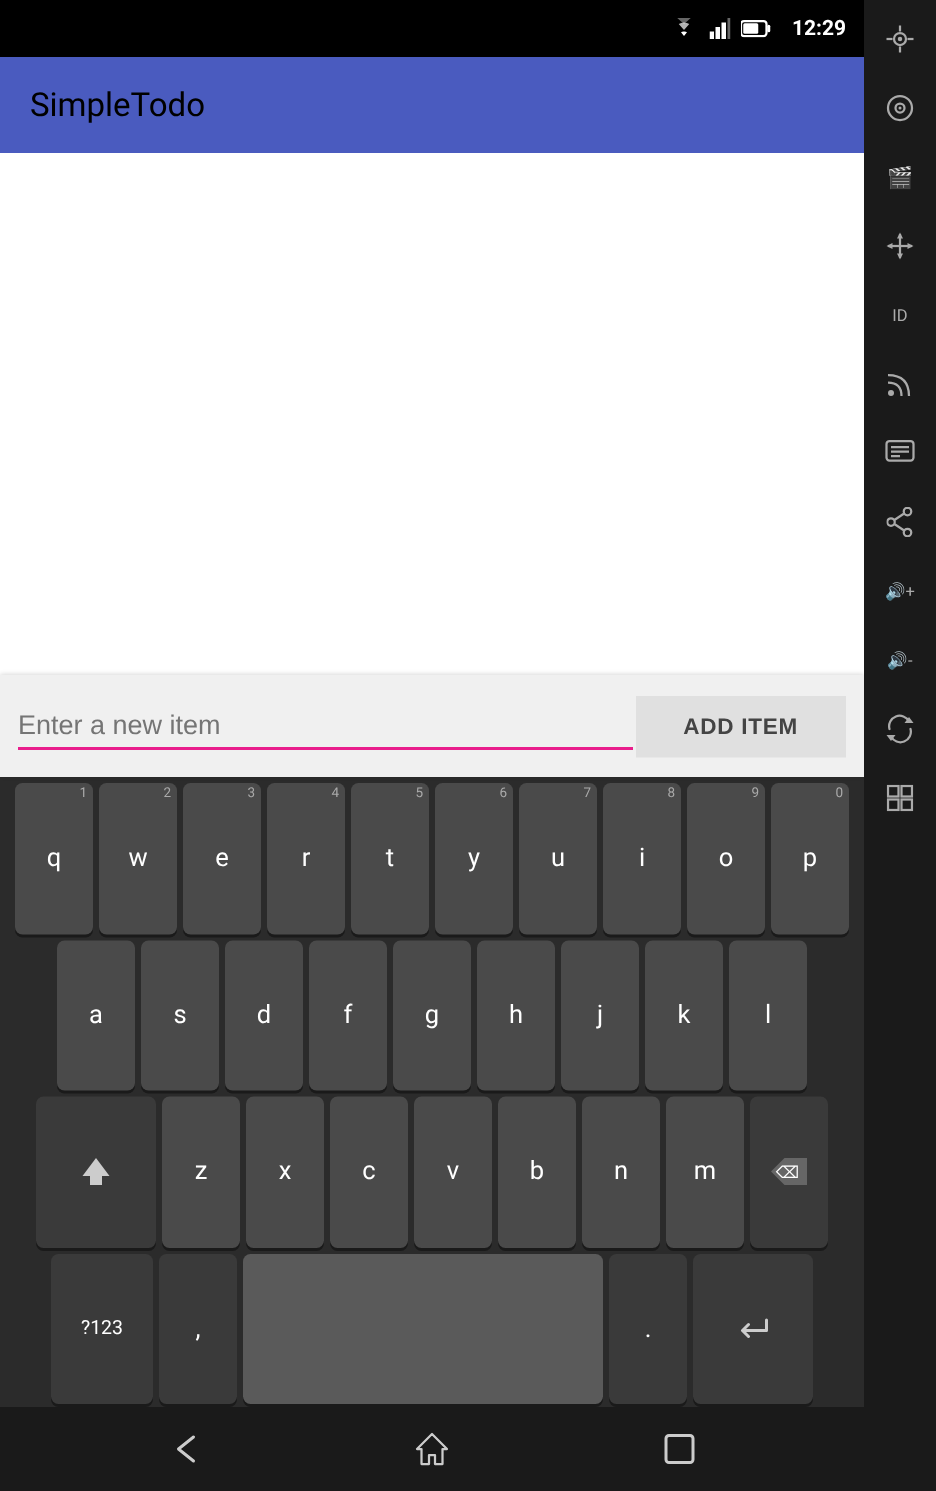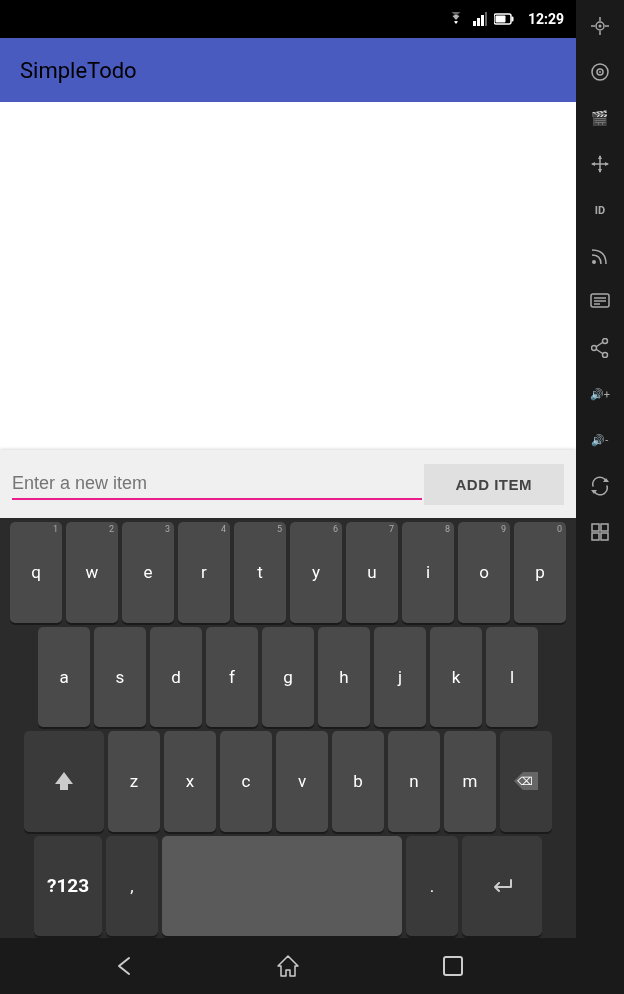--- a/index.html
+++ b/index.html
@@ -306,21 +306,21 @@
       <div class="key">m</div>
       <div class="key key-del key-dark">
         <svg width="24" height="18" viewBox="0 0 24 18">
           <path d="M9,0 L24,0 L24,18 L9,18 L0,9 Z" fill="#666"></path>
           <text x="11" y="13" font-size="11" fill="#fff" text-anchor="middle">⌫</text>
         </svg>
       </div>
     </div>
 
     <div class="key-row">
-      <div class="key key-sym key-dark" style="font-size:19px;font-weight:bold;">?123</div>
+      <div class="key key-sym key-dark" style="font-size:13px;">?123</div>
       <div class="key key-dark" style="max-width:52px;">,</div>
       <div class="key key-space" style="max-width:240px; background:#5a5a5a;"></div>
       <div class="key key-dark" style="max-width:52px;">.</div>
       <div class="key key-enter key-dark">
         <svg width="26" height="18" viewBox="0 0 26 18">
           <path d="M22 3 L22 10 L6 10 M6 10 L10 6 M6 10 L10 14" stroke="#ccc" stroke-width="2" fill="none" stroke-linecap="round" stroke-linejoin="round"></path>
         </svg>
       </div>
     </div>
   </div>
@@ -366,21 +366,21 @@
   <div class="sys-icon">
     <svg width="20" height="20" viewBox="0 0 20 20">
       <line x1="10" y1="2" x2="10" y2="18" stroke="#aaa" stroke-width="1.5"></line>
       <line x1="2" y1="10" x2="18" y2="10" stroke="#aaa" stroke-width="1.5"></line>
       <polygon points="10,1 8,5 12,5" fill="#aaa"></polygon>
       <polygon points="10,19 8,15 12,15" fill="#aaa"></polygon>
       <polygon points="1,10 5,8 5,12" fill="#aaa"></polygon>
       <polygon points="19,10 15,8 15,12" fill="#aaa"></polygon>
     </svg>
   </div>
-  <div class="sys-icon" style="font-size:11px; color:#aaa; font-weight:bold;">ID</div>
+  <div class="sys-icon" style="font-size:11px; color:#aaa; font-weight:normal;">ID</div>
   <div class="sys-icon">
     <svg width="18" height="18" viewBox="0 0 18 18">
       <circle cx="3" cy="15" r="2" fill="#aaa"></circle>
       <path d="M1 8 Q10 8 10 17" stroke="#aaa" stroke-width="1.5" fill="none"></path>
       <path d="M1 3 Q15 3 15 17" stroke="#aaa" stroke-width="1.5" fill="none"></path>
     </svg>
   </div>
   <div class="sys-icon">
     <svg width="20" height="18" viewBox="0 0 20 18">
       <rect x="1" y="1" width="18" height="13" rx="2" fill="none" stroke="#aaa" stroke-width="1.5"></rect>

